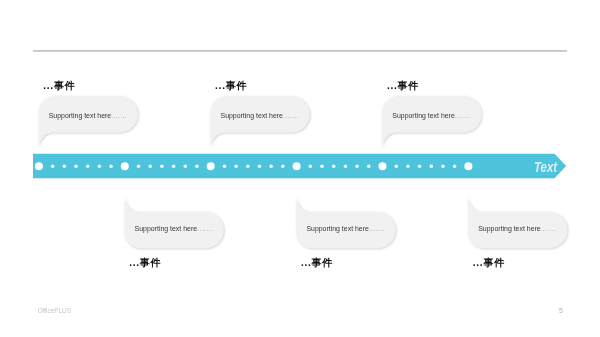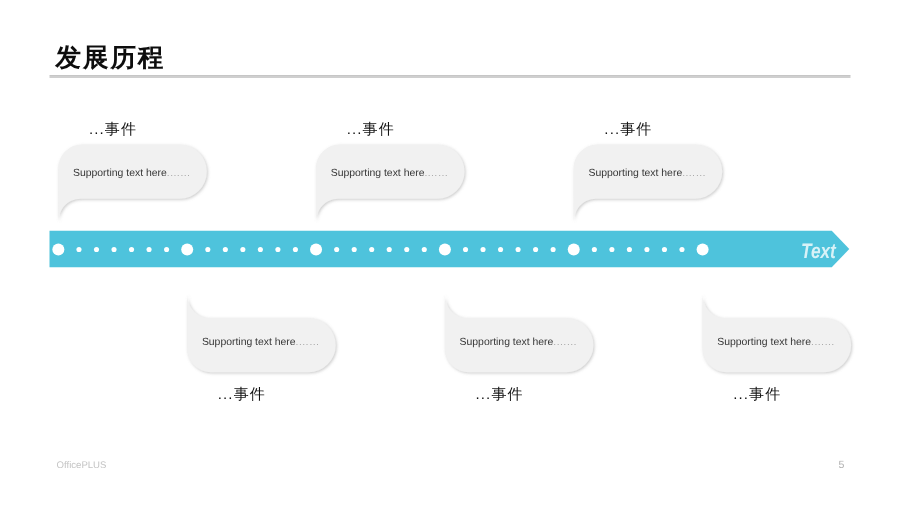--- a/index.html
+++ b/index.html
@@ -5,29 +5,28 @@
   html,body{margin:0;padding:0;}
   body{width:600px;height:337px;background:#ffffff;font-family:"Liberation Sans",sans-serif;overflow:hidden;}
   .slide{position:relative;width:600px;height:337px;background:#ffffff;}
   #title{position:absolute;left:37px;top:29.4px;font-size:17px;font-weight:700;color:#0d0d0d;letter-spacing:1.3px;line-height:20px;transform:translateZ(0);}
   #rule{position:absolute;left:33px;top:50px;width:534px;height:2px;background:linear-gradient(180deg,#c6c6c6 0%,#c6c6c6 50%,#cfcfcf 50%,#cfcfcf 100%);}
   #bar-svg{position:absolute;left:0;top:0;}
   #bubbles-svg{position:absolute;left:0;top:0;}
   .bartext{position:absolute;left:534.2px;top:158.5px;color:rgba(255,255,255,.78);font-style:italic;font-weight:700;font-size:14px;transform-origin:left top;transform:scaleX(0.82) translateZ(0);}
   .btext{position:absolute;font-size:6.95px;color:#363636;white-space:nowrap;transform:translateZ(0);}
   .btext .dots{color:#a8a8a8;}
-  .evt{position:absolute;font-size:10px;font-weight:400;color:#111;white-space:nowrap;letter-spacing:0.75px;transform:translateZ(0);margin-left:16px;}
+  .evt{position:absolute;font-size:10px;font-weight:700;color:#111;white-space:nowrap;letter-spacing:0.75px;transform:translateZ(0);}
   #footer-brand{position:absolute;left:37.7px;top:306.6px;font-size:6.4px;color:#c4c4c4;transform:translateZ(0);}
   #footer-page{position:absolute;left:559px;top:307.4px;font-size:7px;color:#b0b0b0;transform:translateZ(0);}
 </style>
 </head>
 <body>
 
 <div class="slide">
-  <div id="title">发展历程</div>
   <div id="rule"></div>
 
   <svg id="bubbles-svg" width="600" height="337" viewBox="0 0 600 337">
     <defs>
       <filter id="bsh" x="-30%" y="-30%" width="180%" height="180%">
         <feDropShadow dx="0.7" dy="0.7" stdDeviation="0.9" flood-color="#8c8c8c" flood-opacity="0.45"></feDropShadow>
       </filter>
     </defs>
     <g id="bubble-group">
         <path filter="url(#bsh)" d="M54.8 96.3 H119.80000000000001 A16 16 0 0 1 119.80000000000001 132.5 H53.8 C44.8 132.5 38.8 140 38.8 149.1 V112.3 A16 16 0 0 1 54.8 96.3 Z" fill="#f1f1f1"></path>

